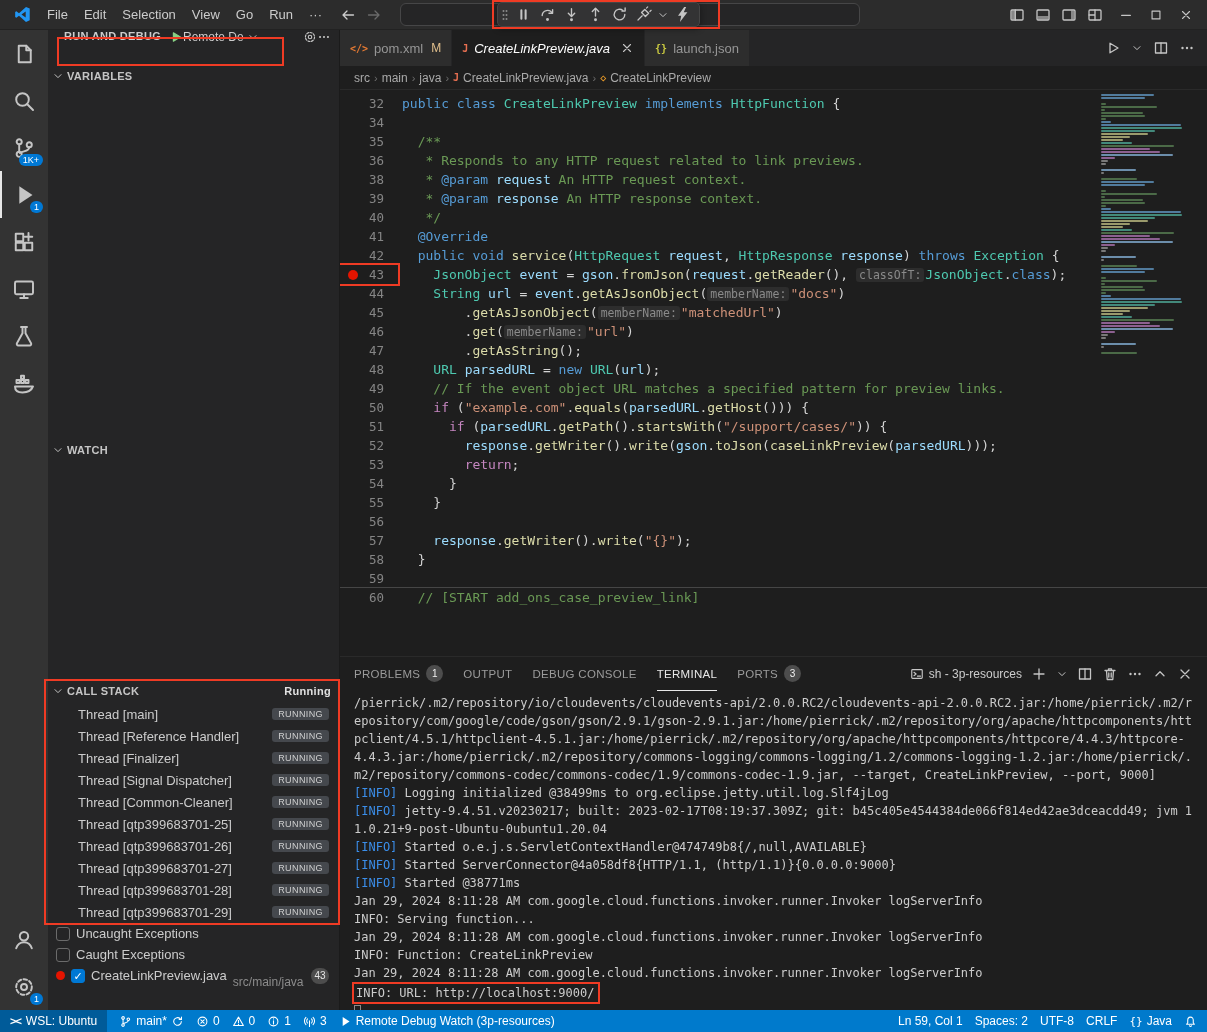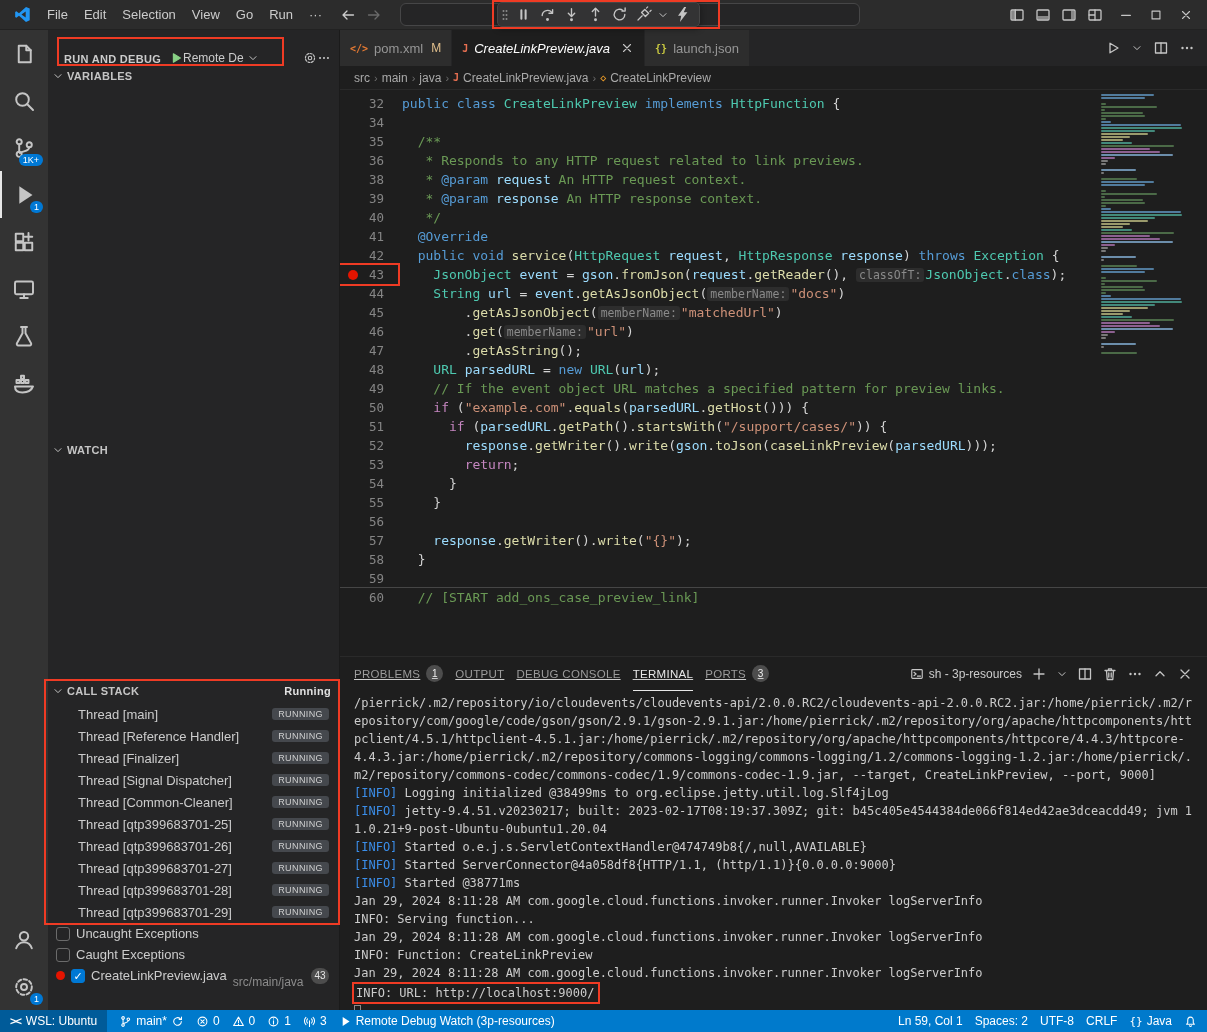--- a/index.html
+++ b/index.html
@@ -39,21 +39,21 @@
   .activitybar { width:48px; background:#333333; display:flex; flex-direction:column; }
   .act-item { position:relative; width:48px; height:47px; display:flex; align-items:center;
               justify-content:center; color:#858585; }
   .act-item.active { color:#ffffff; border-left:2px solid #e7e7e7; }
   .act-badge { position:absolute; right:5px; bottom:5px; background:#0078d4; color:#fff;
                font-size:9px; line-height:12px; padding:0 4px; border-radius:8px; min-width:12px; text-align:center; }
   #actBottom { margin-top:auto; }
 
   .sidebar { width:292px; background:#252526; border-right:1px solid #1b1b1b;
              display:flex; flex-direction:column; font-size:13px; }
-  .side-top { height:35px; display:flex; align-items:flex-end; padding:0 8px 0 16px; gap:0; }
+  .side-top { height:35px; display:flex; align-items:flex-start; padding:0 8px 0 16px; gap:0; }
   .side-title { font-size:11px; font-weight:bold; color:#cccccc; letter-spacing:.3px; margin-right:8px; white-space:nowrap; }
   .cfg { display:flex; align-items:center; gap:3px; color:#cccccc; font-size:12px; }
   .side-top .spacer { flex:1; }
   .sect-h { height:22px; display:flex; align-items:center; gap:3px; padding:0 8px 0 4px;
             font-size:11px; font-weight:bold; color:#c5c5c5; letter-spacing:.3px; }
   .sect-h .chev { color:#c5c5c5; }
   .sect-h .right { margin-left:auto; font-weight:bold; font-size:11px; color:#e0e0e0; }
   .sect-body { border-bottom:0; }
 
   .thread { height:22px; display:flex; align-items:center; padding:0 10px 0 30px; color:#cccccc; }
@@ -97,21 +97,21 @@
   .cl.sep::before { content:""; position:absolute; left:0; right:108px; top:-1px; border-top:1px solid #4a4a4a; }
   .kw{color:#569cd6} .ctrl{color:#c586c0} .type{color:#4ec9b0} .fn{color:#dcdcaa}
   .v{color:#9cdcfe} .str{color:#ce9178} .com{color:#6a9955} .pl{color:#d4d4d4}
   .hint{color:#8a8a8a; background:#2d2d2d; border-radius:3px; padding:0 3px; margin:0 1px 0 0; font-size:11.5px;}
   .minimap { position:absolute; top:4px; right:14px; width:92px; }
   .mm-row { height:2px; margin-bottom:1px; border-radius:1px; opacity:.85; }
 
   
   .panel { height:354px; border-top:1px solid #2a2a2a; display:flex; flex-direction:column; }
   .panel-top { height:34px; display:flex; align-items:center; padding:0 14px; }
-  .panel-tabs { display:flex; gap:12px; height:100%;text-decoration:underline; }
+  .panel-tabs { display:flex; gap:20px; height:100%; }
   .ptab { display:flex; align-items:center; gap:6px; font-size:11.5px; letter-spacing:.3px;
           color:#9b9b9b; height:100%; border-bottom:1px solid transparent; }
   .ptab.active { color:#e7e7e7; border-bottom-color:#e7e7e7; }
   .pbadge { background:#4d4d4d; color:#f0f0f0; font-size:10px; width:17px; height:17px;
             border-radius:50%; text-align:center; line-height:17px; font-weight:normal; }
   .panel-right { margin-left:auto; display:flex; align-items:center; gap:9px; color:#c5c5c5; font-size:12px; }
   .term-label { display:flex; align-items:center; gap:5px; color:#cccccc; }
 
   .terminal { flex:1; padding:3px 10px 0 14px; font-family:"DejaVu Sans Mono","Liberation Mono", monospace;
               font-size:12px; line-height:18px; color:#cccccc; white-space:pre-wrap; word-break:break-all; overflow:hidden; }

